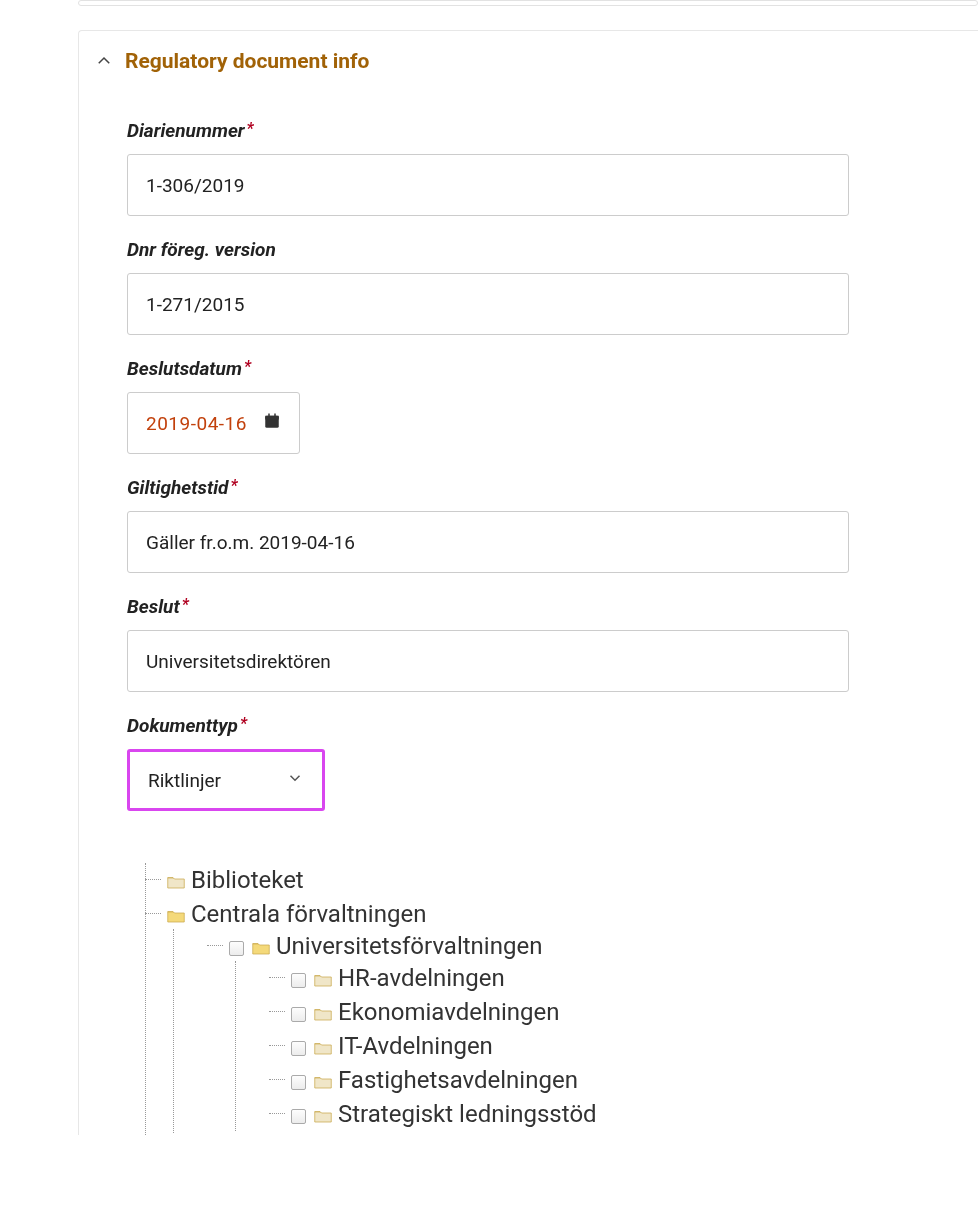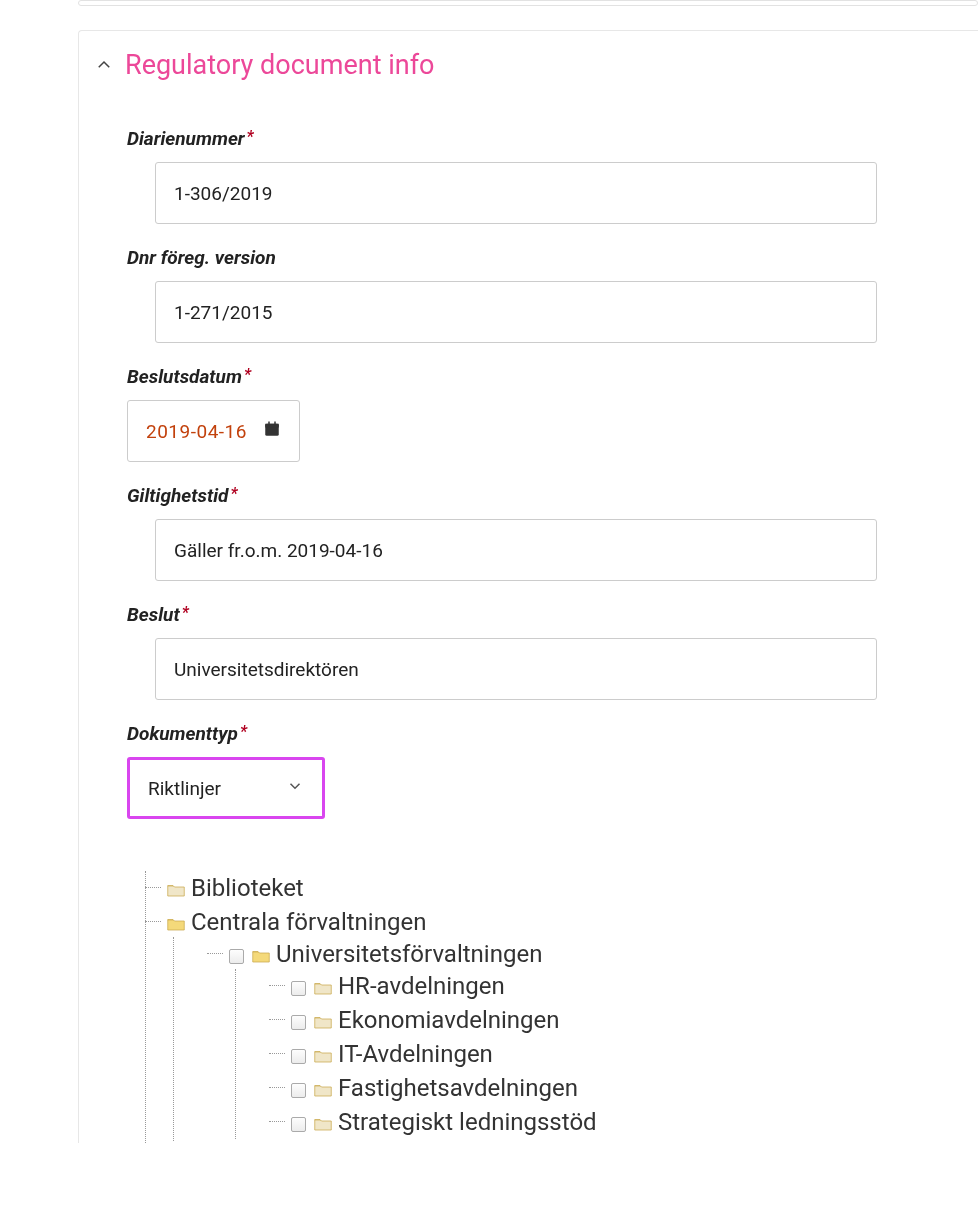--- a/index.html
+++ b/index.html
@@ -37,23 +37,23 @@
     gap: 12px;
   }
   .chev {
     width: 18px;
     height: 18px;
     display: inline-block;
     position: relative;
   }
   .chev svg { width: 18px; height: 18px; stroke: #444; stroke-width: 2; fill: none; }
   .panel-title {
-    font-size: 27px;
-    font-weight: 400;
-    color: #ec4899;
+    font-size: 21px;
+    font-weight: 700;
+    color: #a16207;
   }
   .form-body {
     padding: 0 48px 0 48px;
   }
   .field {
     margin-top: 22px;
   }
   .field:first-child { margin-top: 26px; }
   .label {
     font-weight: 700;
@@ -75,21 +75,20 @@
     max-width: 722px;
     height: 62px;
     border: 1px solid #ccc;
     border-radius: 3px;
     padding: 0 18px;
     font-size: 19px;
     color: #222;
     background: #fff;
     outline: none;
     font-family: inherit;
-    margin-left: 28px;
   }
   .input-date-wrap {
     display: inline-flex;
     align-items: center;
     border: 1px solid #ccc;
     border-radius: 3px;
     height: 62px;
     padding: 0 18px;
     gap: 16px;
     background: #fff;

